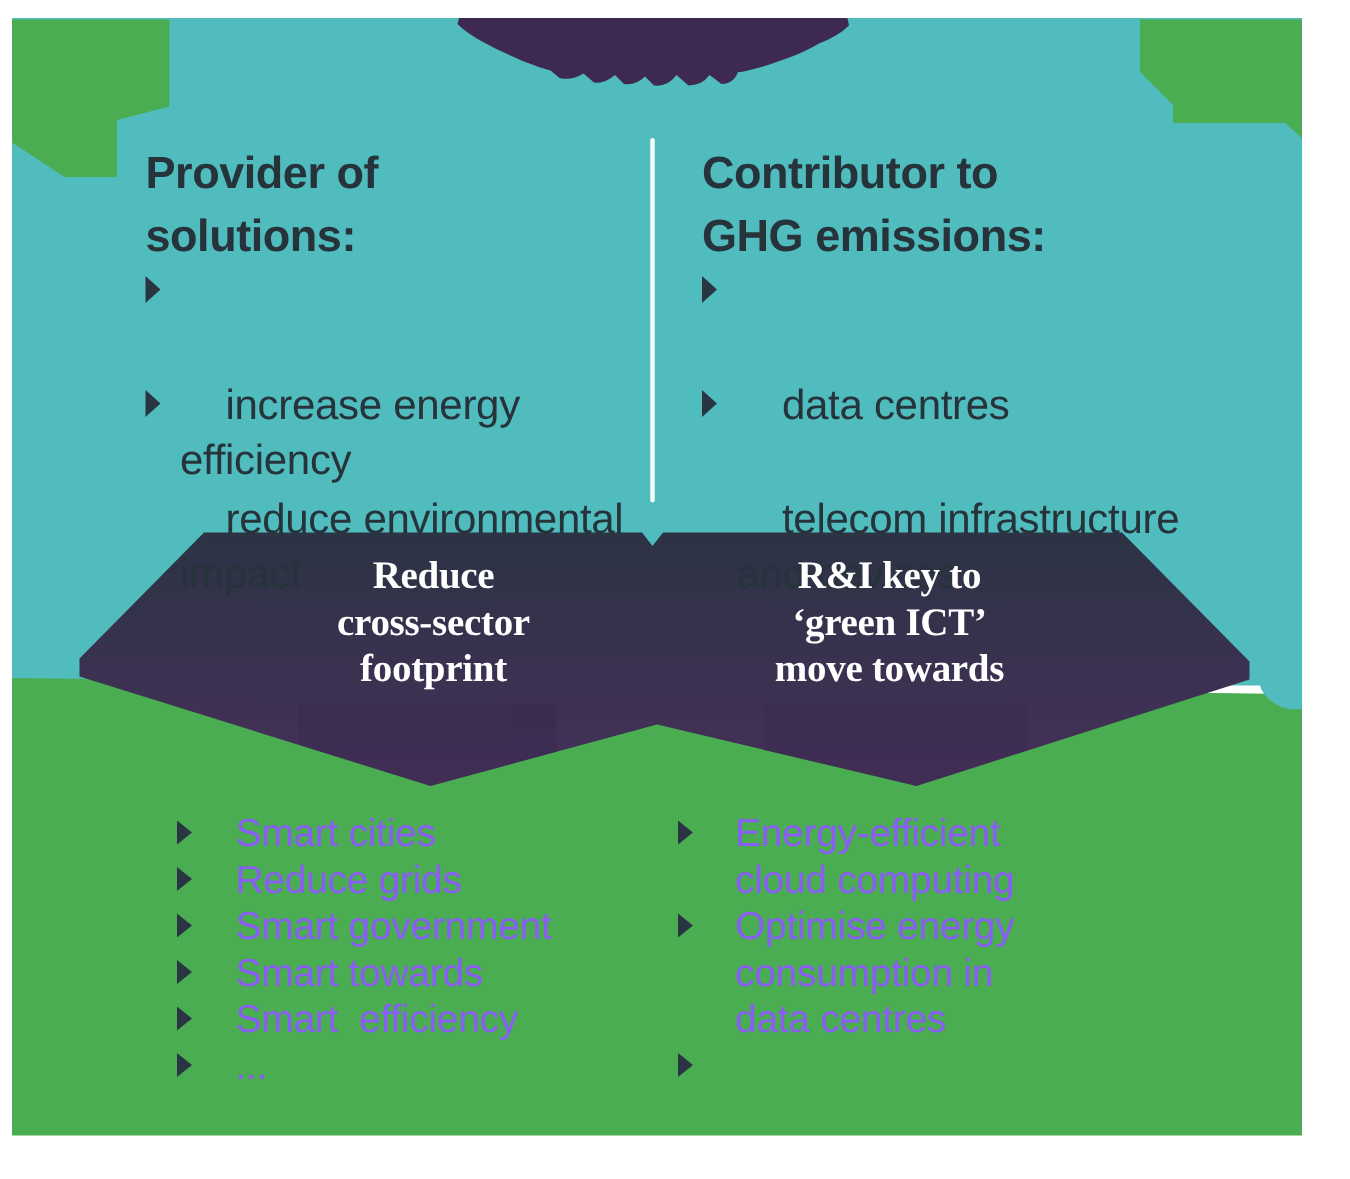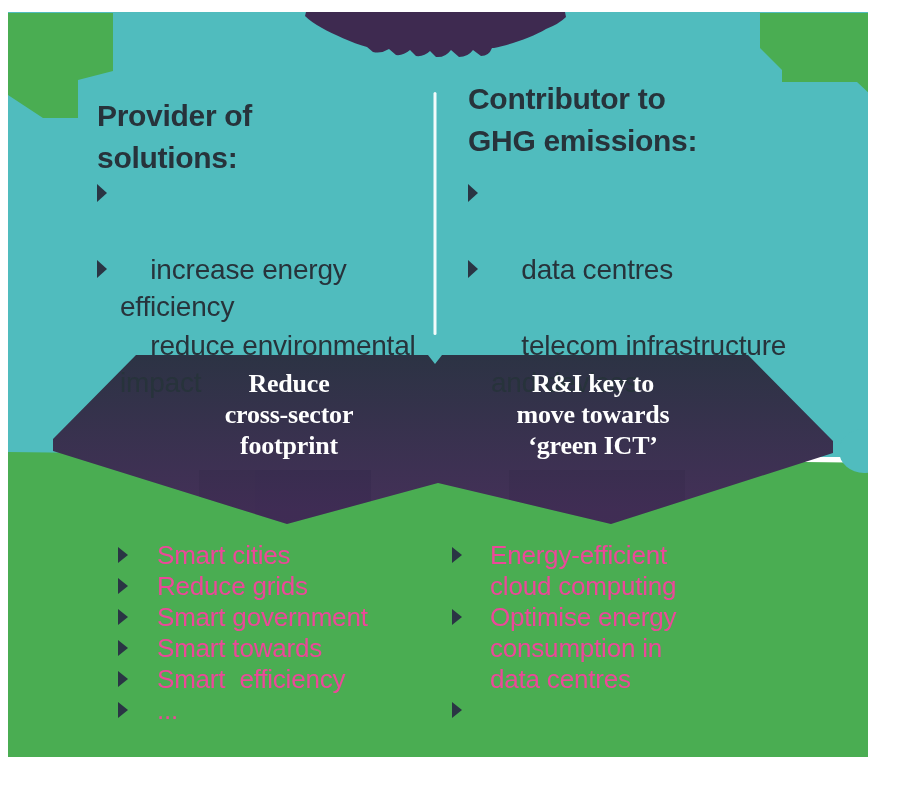--- a/index.html
+++ b/index.html
@@ -8,21 +8,21 @@
     font-family:"Liberation Sans","DejaVu Sans",sans-serif;
   }
   svg.bg{position:absolute;left:0;top:0;display:block;}
 
   
   .heading{
     position:absolute;font-weight:700;font-size:30px;line-height:42px;
     color:#27333b;letter-spacing:-0.3px;white-space:pre-wrap;
   }
   .h-left{left:97px;top:95px;}
-  .h-right{left:468px;top:78px;}
+  .h-right{left:468px;top:95px;}
 
   .bullet-item{
     position:absolute;font-size:28px;line-height:37px;color:#27333b;
     white-space:pre-wrap;padding-left:23px;letter-spacing:-0.2px;
   }
   .bullet-item .tri{
     position:absolute;left:0;top:7px;width:0;height:0;
     border-left:10px solid #2a3544;
     border-top:9px solid transparent;border-bottom:9px solid transparent;
   }
@@ -35,21 +35,21 @@
   .ribbon-text{
     position:absolute;top:368px;width:306px;text-align:center;
     color:#ffffff;font-weight:700;font-size:26px;line-height:31px;
     letter-spacing:-0.2px;
     font-family:Liberation Serif, serif;
   }
   .rt-left{left:136px;}
   .rt-right{left:440px;}
 
   
-  .glist{position:absolute;font-size:26px;line-height:31px;color:#ec4899;
+  .glist{position:absolute;font-size:26px;line-height:31px;color:#8b5cf6;
     letter-spacing:-0.2px;list-style:none;margin:0;padding:0;}
   .glist li{position:relative;padding-left:39px;white-space:pre-wrap;}
   .glist li .tri{
     position:absolute;left:0;top:7px;width:0;height:0;
     border-left:10px solid #2a3544;
     border-top:8px solid transparent;border-bottom:8px solid transparent;
   }
   .list-left{left:118px;top:540px;}
   .list-right{left:452px;top:540px;}
   .list-right li{padding-left:38px;}
@@ -118,22 +118,22 @@
 and devices</span>
   </div>
 
   <div class="ribbon-text rt-left">
     <div>Reduce</div>
     <div>cross-sector</div>
     <div>footprint</div>
   </div>
   <div class="ribbon-text rt-right">
     <div>R&amp;I key to</div>
+    <div>‘green ICT’</div>
     <div>move towards</div>
-    <div>‘green ICT’</div>
   </div>
 
   <ul class="glist list-left">
     <li><span class="tri"></span><span>Smart cities</span></li>
     <li><span class="tri"></span><span>Reduce grids</span></li>
     <li><span class="tri"></span><span>Smart government</span></li>
     <li><span class="tri"></span><span>Smart towards</span></li>
     <li><span class="tri"></span><span>Smart  efficiency</span></li>
     <li><span class="tri"></span><span>...</span></li>
   </ul>

